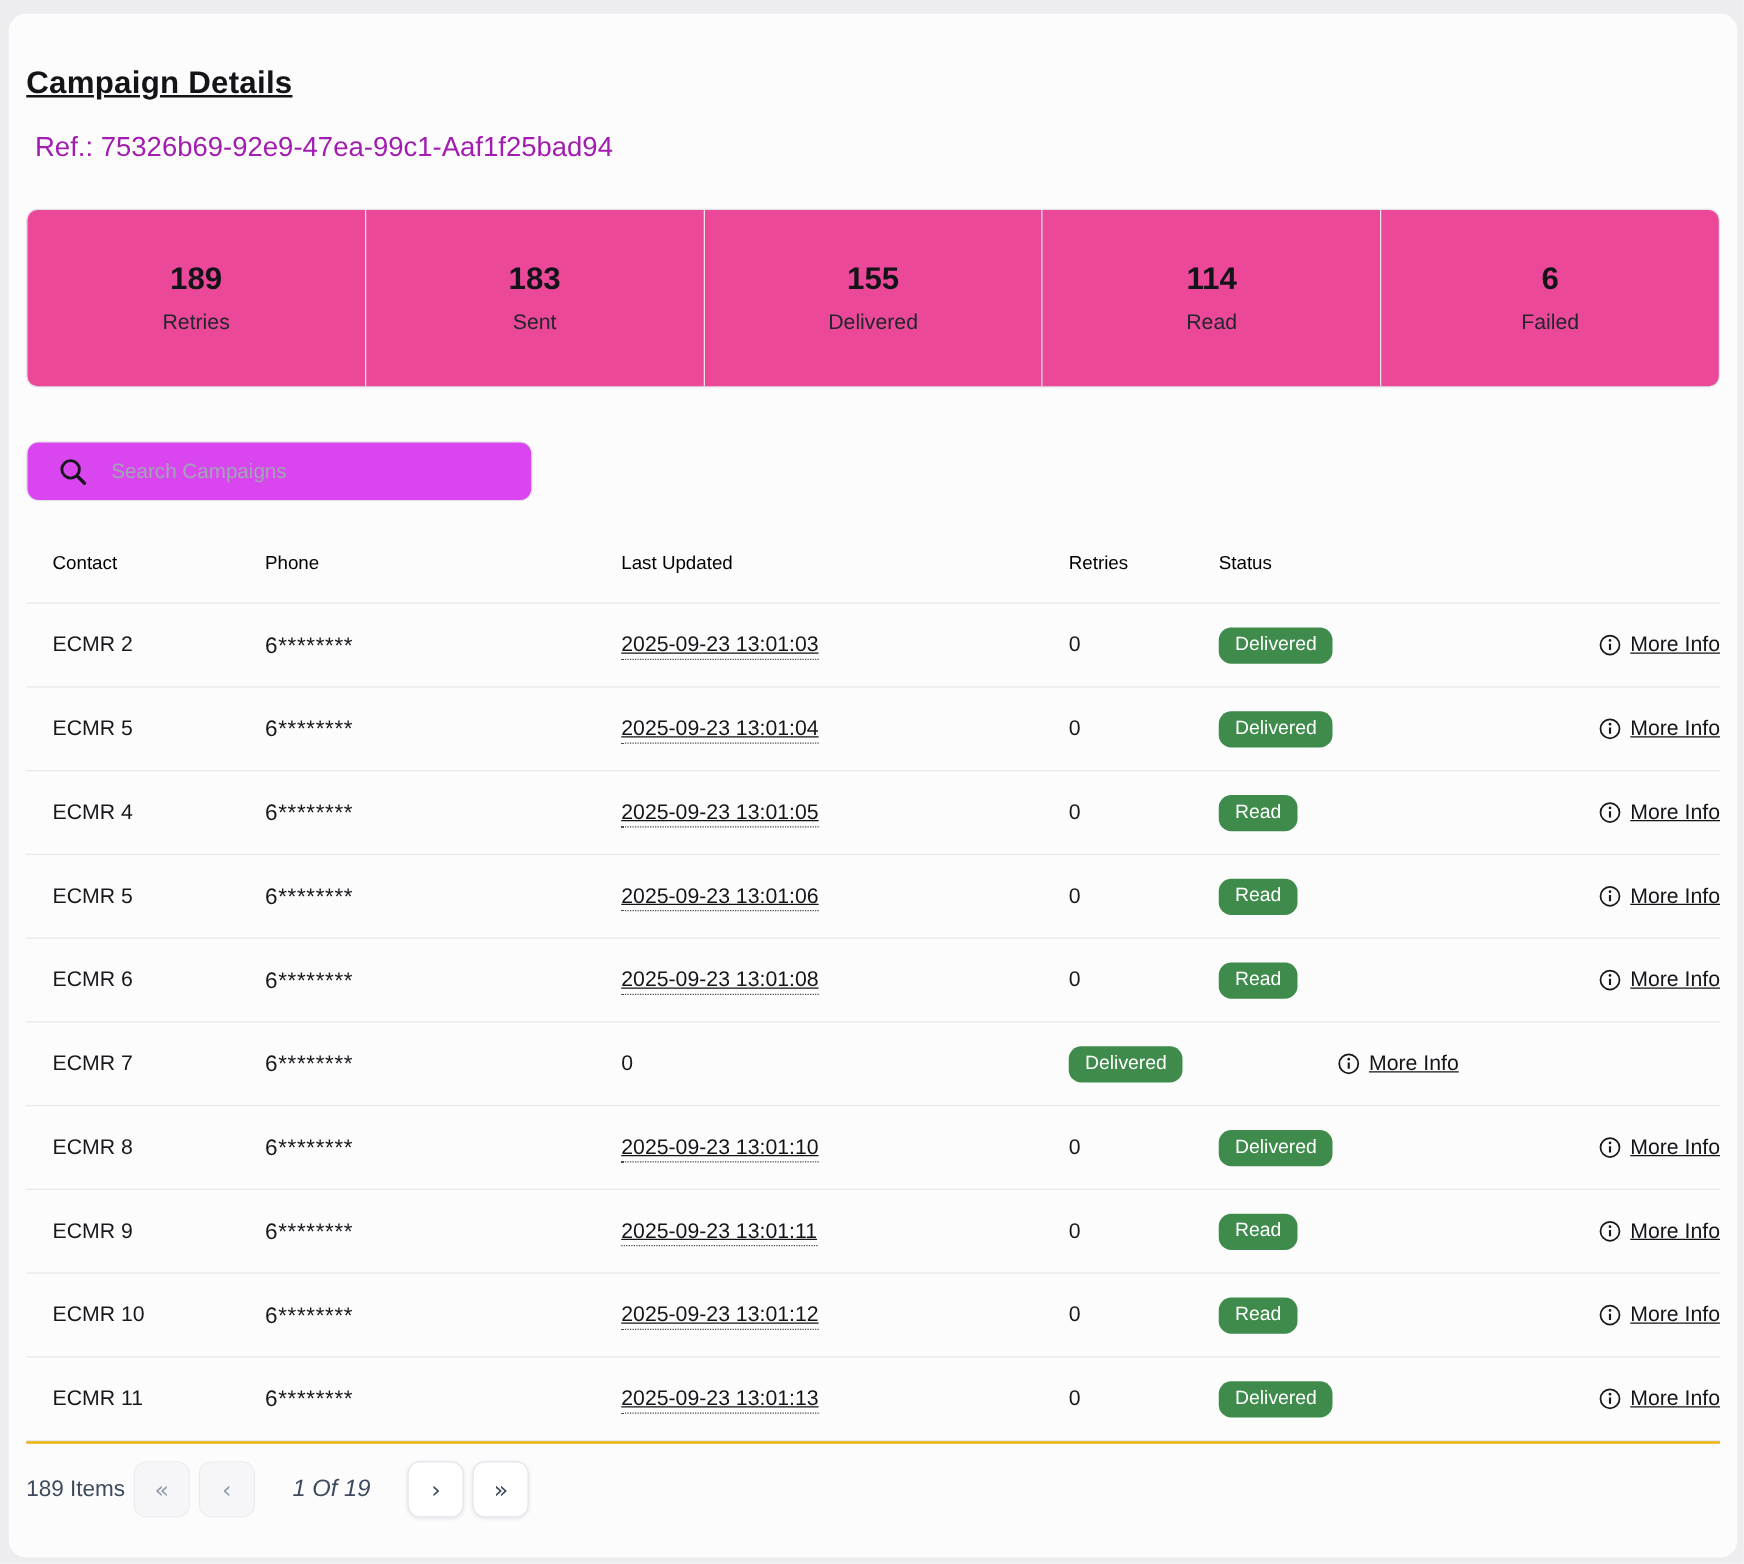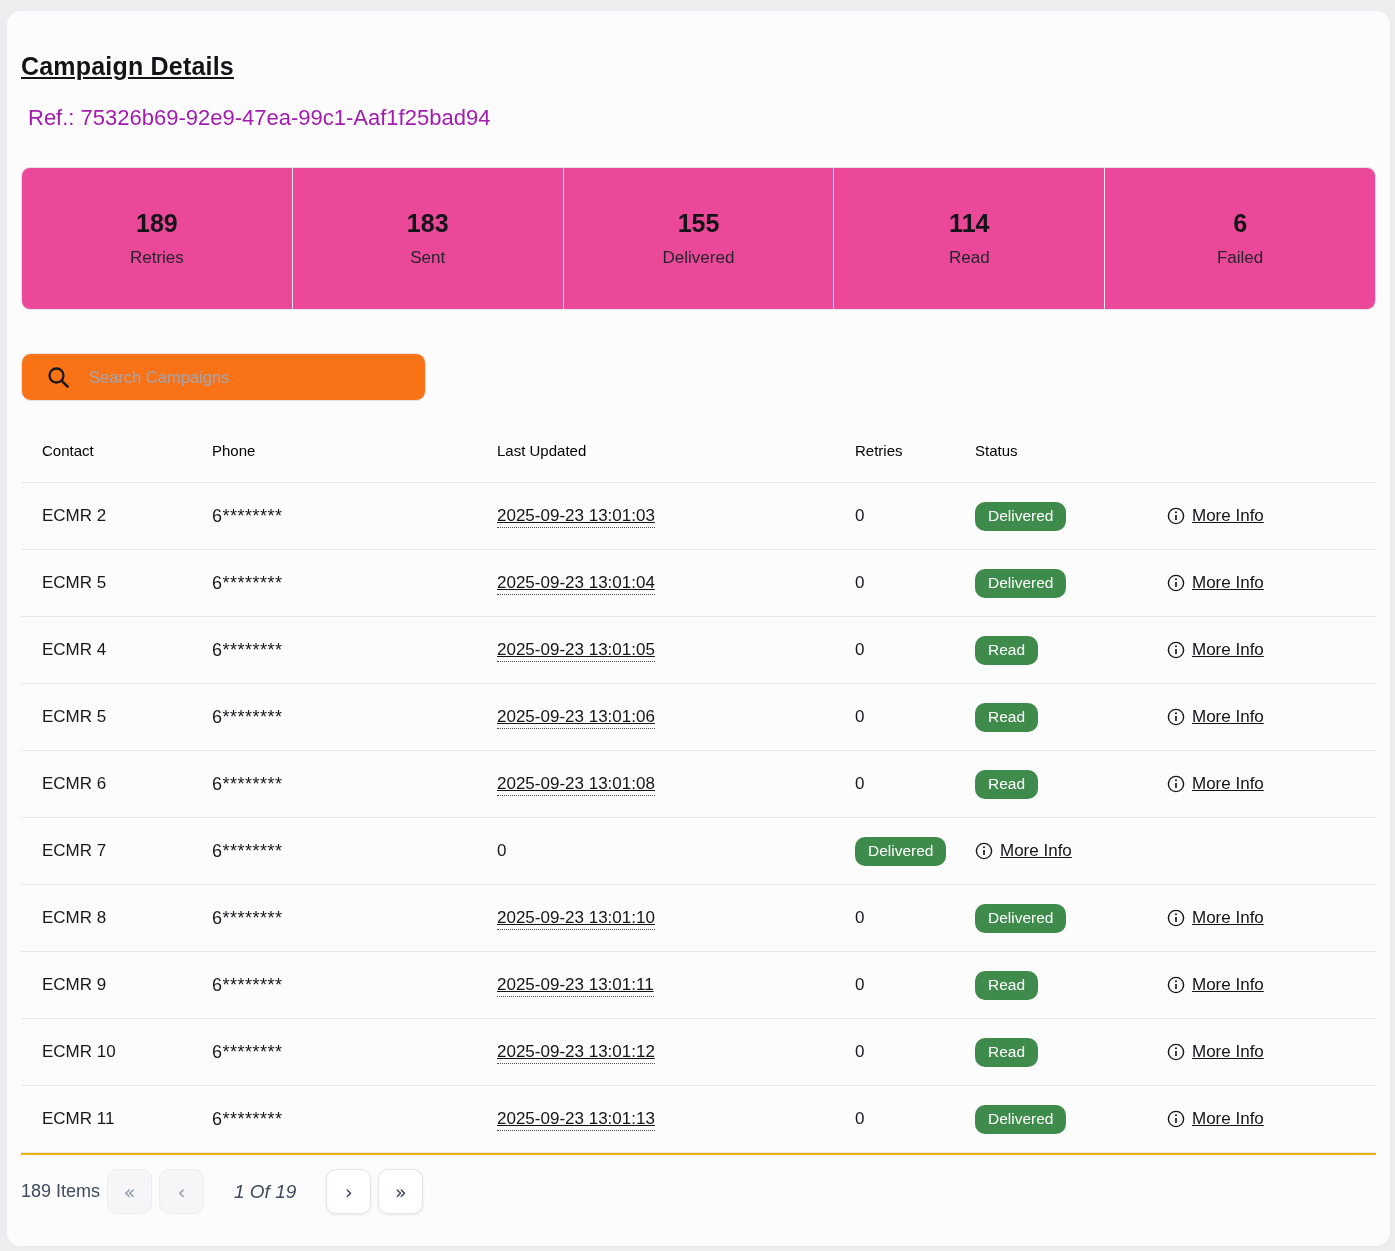--- a/index.html
+++ b/index.html
@@ -53,21 +53,21 @@
   .stat-card:last-child { border-right: none; }
   .stat-value { font-size: 25px; font-weight: 700; color: #121417; }
   .stat-label { font-size: 17px; color: #23262b; }
   
   .search-box {
     margin-top: 43px;
     width: 405px;
     height: 48px;
     border: 1px solid #e4e4e9;
     border-radius: 10px;
-    background: #f97316;
+    background: #d946ef;
     display: flex;
     align-items: center;
     padding: 0 14px 0 25px;
     gap: 17px;
   }
   .search-box svg { flex: 0 0 auto; display: block; }
   .search-input {
     border: none; outline: none;
     flex: 1;
     font-family: "Liberation Sans", sans-serif;
@@ -107,21 +107,21 @@
   }
   .badge {
     display: inline-block;
     background: var(--badge-green, #3e8b4c);
     color: #ffffff;
     font-size: 15.5px;
     font-weight: 500;
     padding: 5px 13px 6px 13px;
     border-radius: 10px;
   }
-  .moreinfo { display: flex; align-items: center; gap: 7px; }
+  .moreinfo { display: flex; align-items: center; gap: 7px; justify-content: flex-end; }
   .moreinfo svg { display: block; }
   .more-link {
     color: #121417;
     font-size: 17px;
     font-weight: 500;
     text-decoration: underline;
     cursor: pointer;
   }
   
   .pagination {

